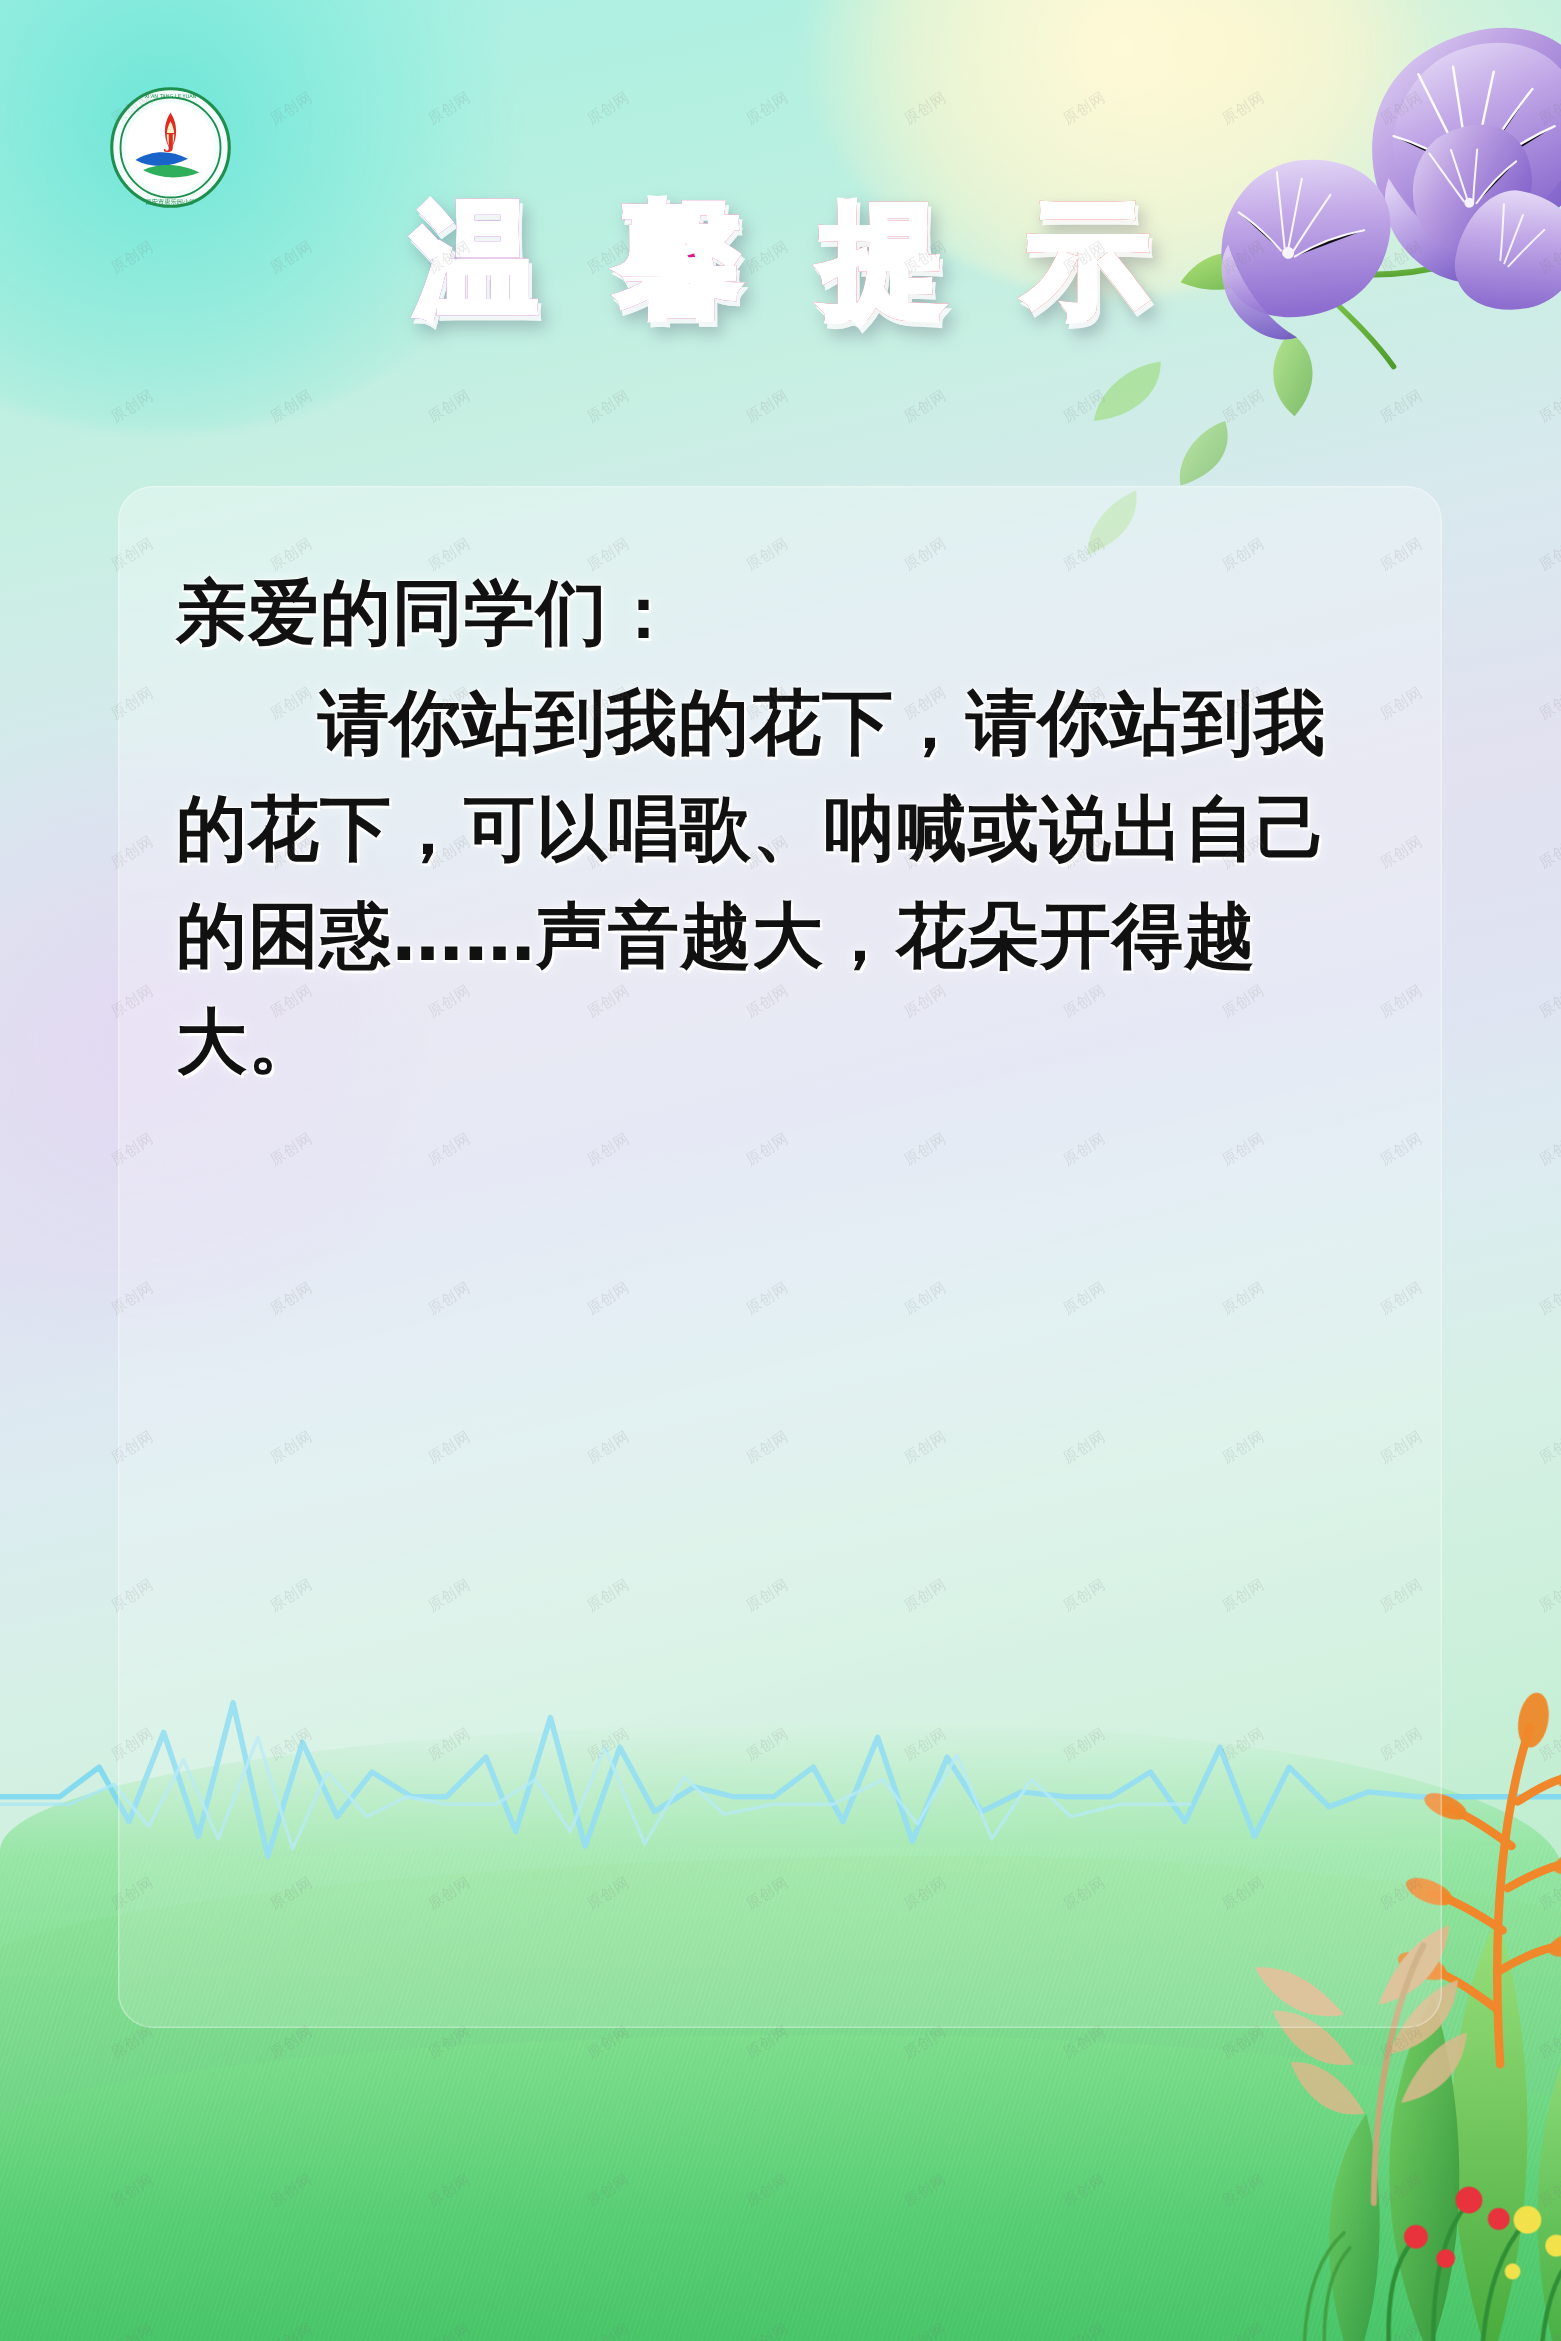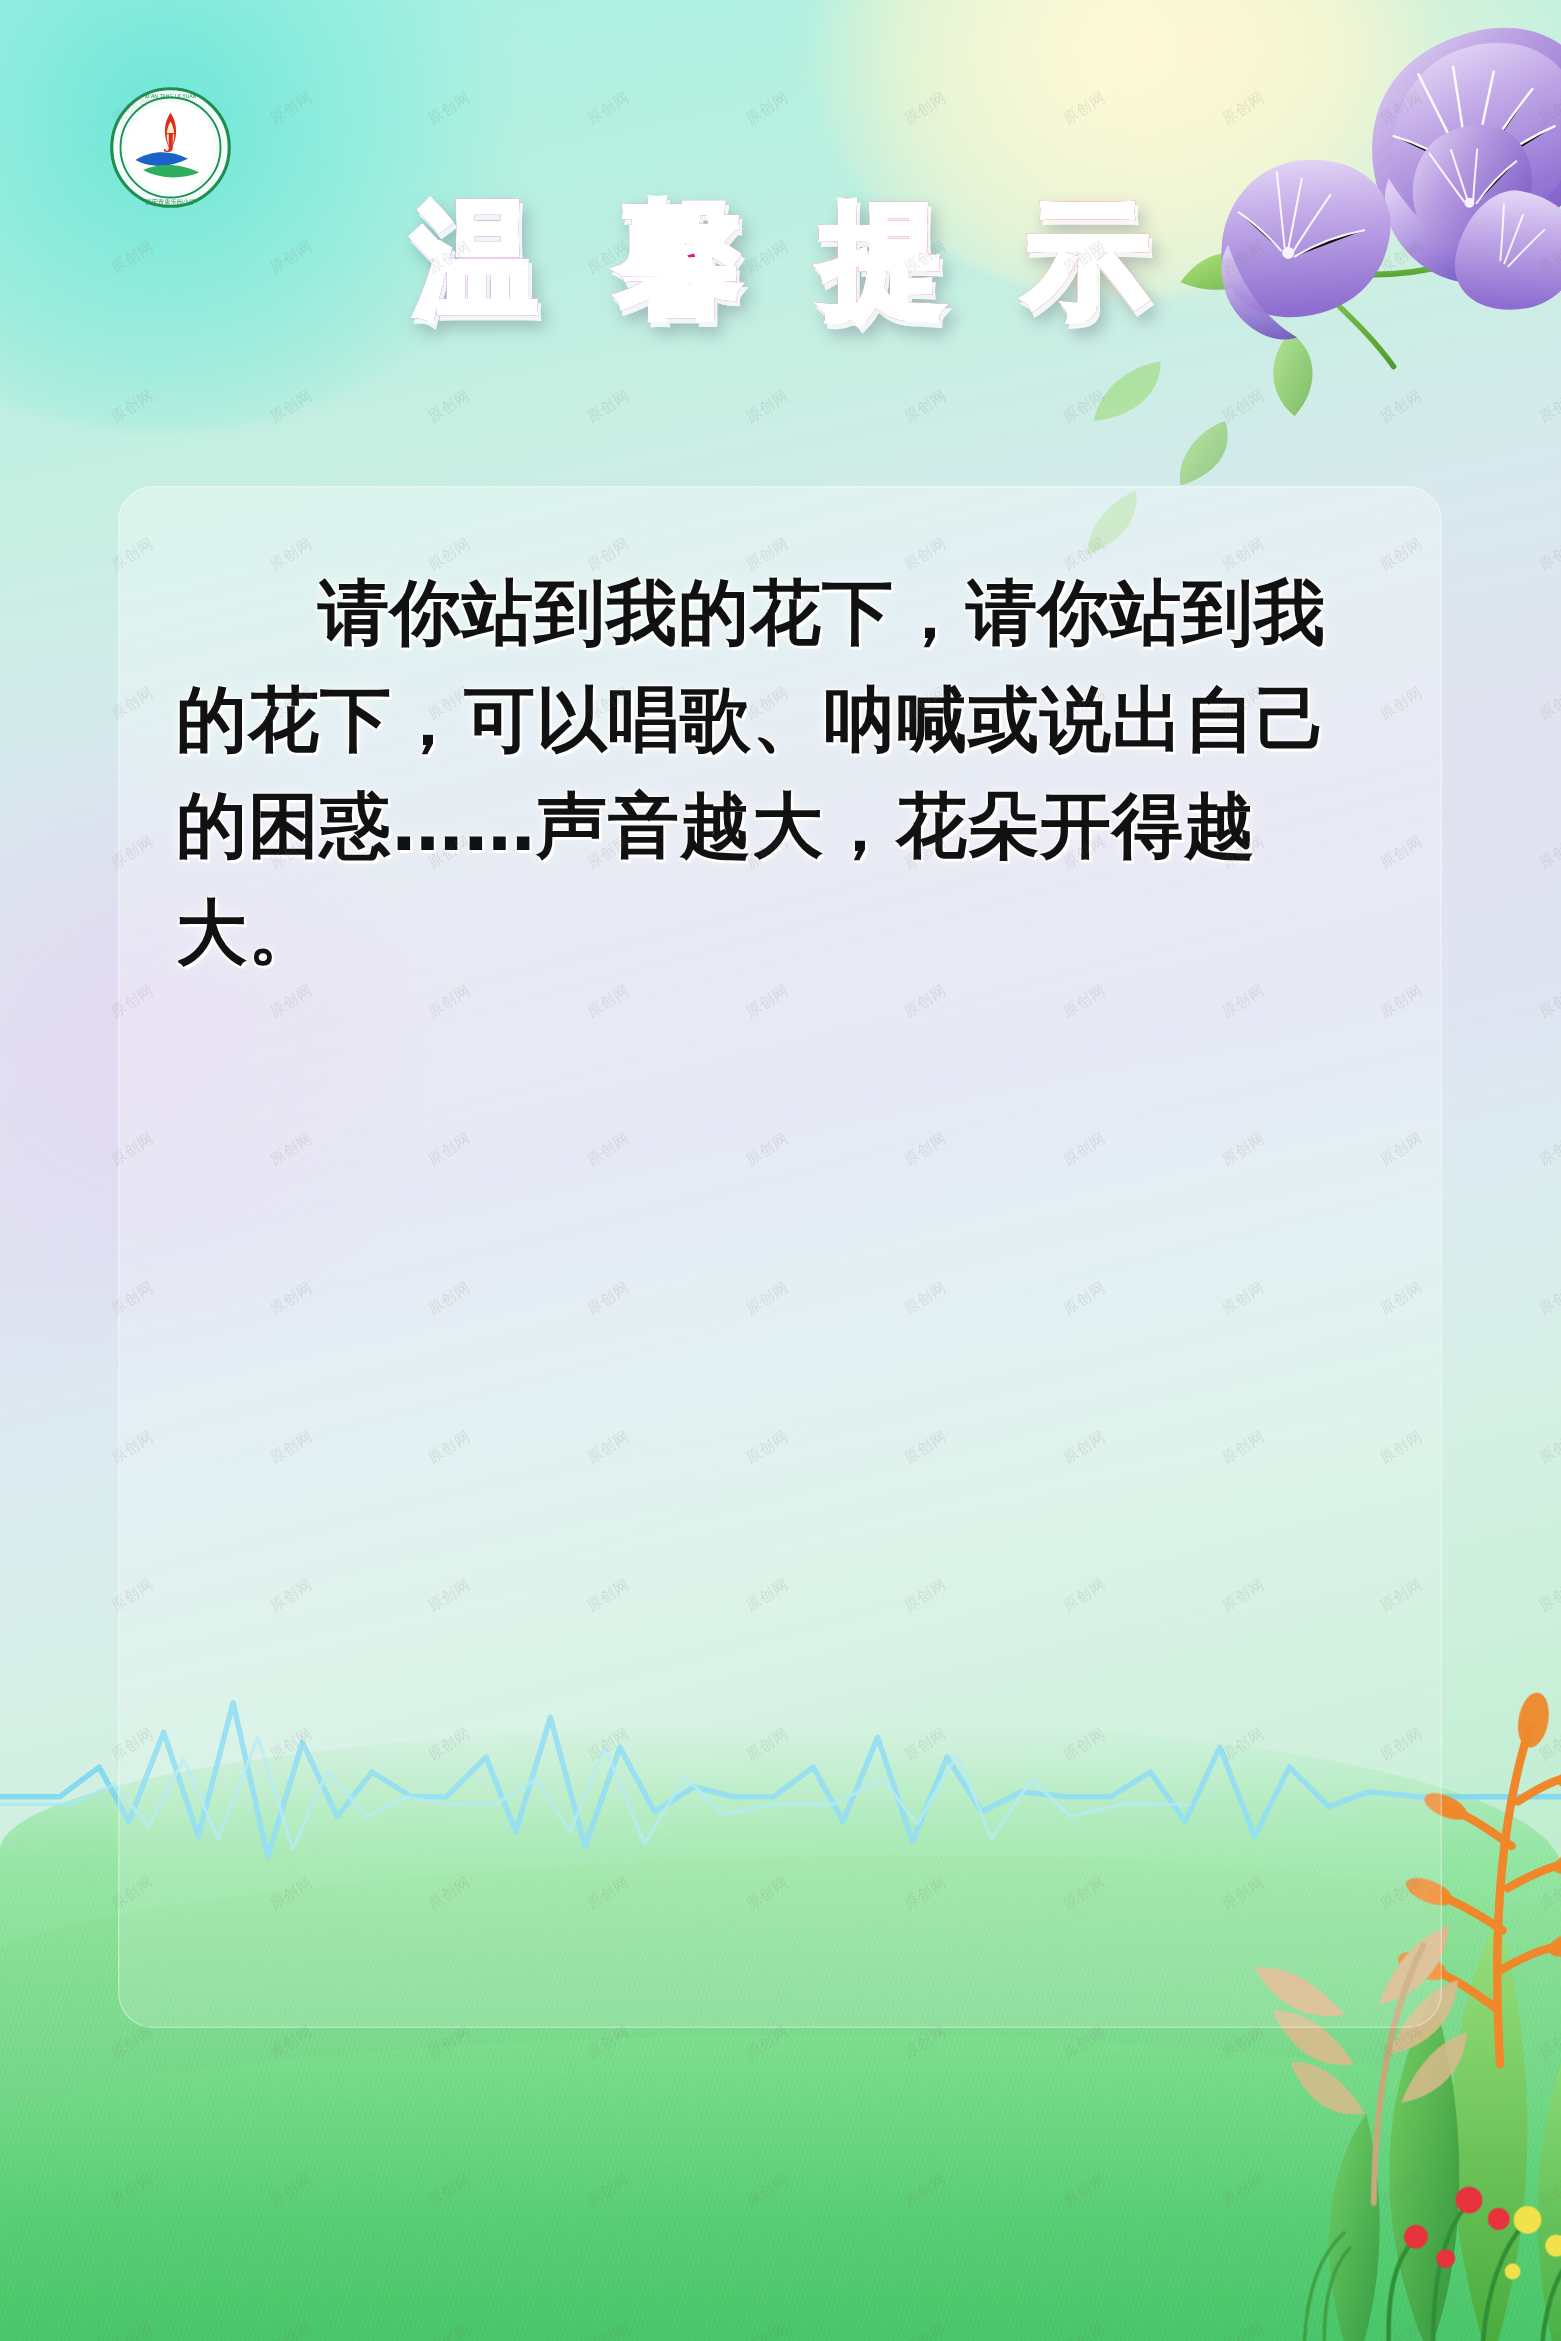--- a/index.html
+++ b/index.html
@@ -408,20 +408,21 @@
       <text x="100" y="20" text-anchor="middle">XI'AN TANG LE YUAN</text>
       <text x="100" y="190" text-anchor="middle" font-size="10">西安市唐乐园小学</text>
     </g>
   </svg>
 
   <div class="title">温 馨 提 示</div>
 
   <div class="card"></div>
 
   <div class="body-text">
+    <p>亲爱的同学们：</p>
     <p class="indent">请你站到我的花下，请你站到我的花下，可以唱歌、呐喊或说出自己的困惑……声音越大，花朵开得越大。</p>
   </div>
 
   <div class="watermarks" id="wm-layer">
       <span class="wm" style="left: 109px; top: 99px;">原创网</span>
       <span class="wm" style="left: 268px; top: 99px;">原创网</span>
       <span class="wm" style="left: 426px; top: 99px;">原创网</span>
       <span class="wm" style="left: 585px; top: 99px;">原创网</span>
       <span class="wm" style="left: 744px; top: 99px;">原创网</span>
       <span class="wm" style="left: 902px; top: 99px;">原创网</span>

